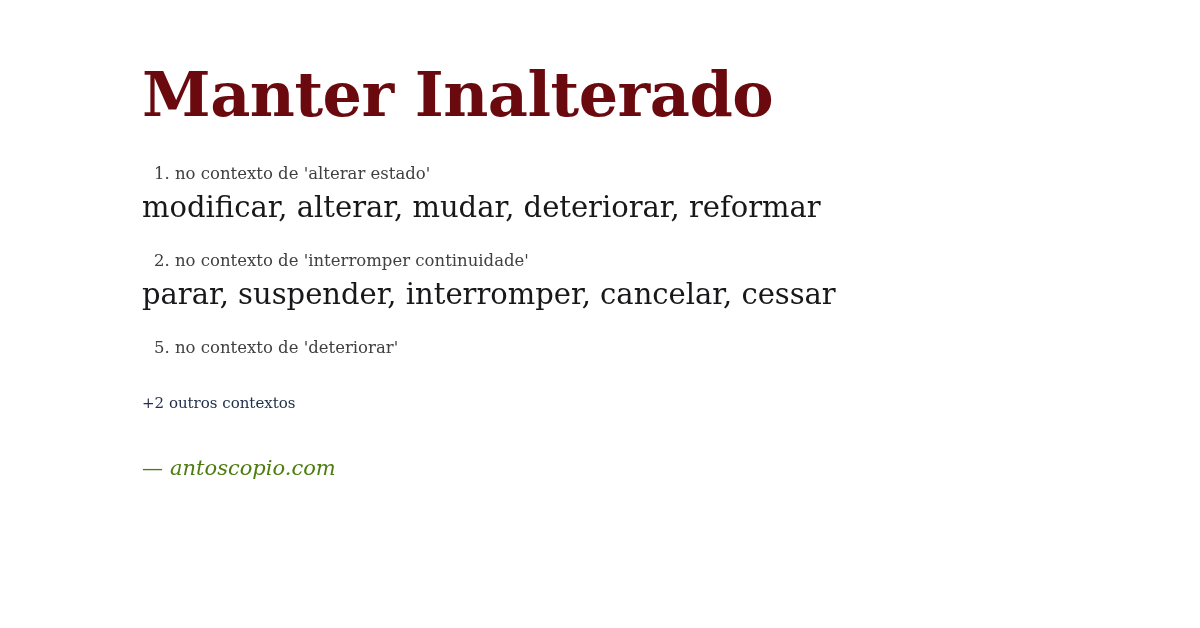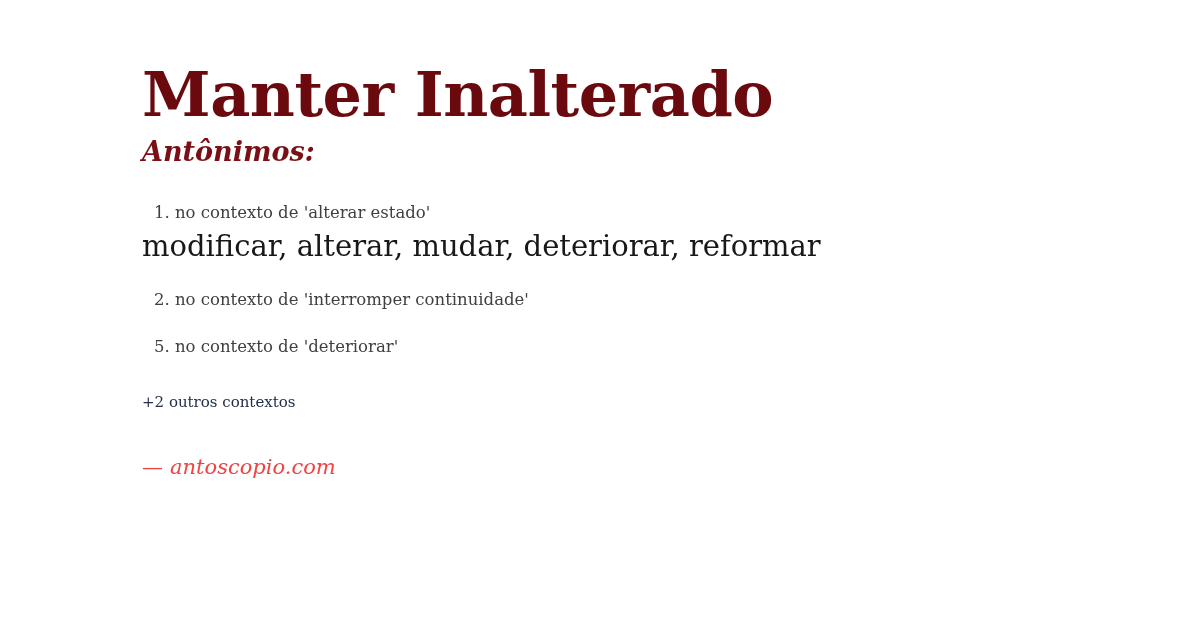--- a/index.html
+++ b/index.html
@@ -99,48 +99,48 @@
     color: #22304a;
     margin: 0;
     padding-top: 30px;
   }
 
   .source {
     font-family: "DejaVu Serif", "Liberation Serif", serif;
     font-style: italic;
     font-size: 21px;
     line-height: 1.2;
-    color: #ef4444;
+    color: #4d7c0f;
     margin: 0;
     padding-top: 44px;
   }
   .source .dash {
     font-style: normal;
     padding-right: 7px;
   }
 </style>
 </head>
 <body>
 
 <div class="card">
   <div class="inner">
 
     <h1 class="headword">Manter Inalterado</h1>
 
-    <div class="relation-label">Antônimos:</div>
 
     <ol class="senses">
 
       <li class="sense">
         <div class="sense-context">1. no contexto de 'alterar estado'</div>
         <div class="sense-terms">modificar, alterar, mudar, deteriorar, reformar</div>
       </li>
 
       <li class="sense">
         <div class="sense-context">2. no contexto de 'interromper continuidade'</div>
+        <div class="sense-terms">parar, suspender, interromper, cancelar, cessar</div>
       </li>
 
       <li class="sense">
         <div class="sense-context">5. no contexto de 'deteriorar'</div>
       </li>
 
     </ol>
 
     <div class="more-contexts">+2 outros contextos</div>
 

